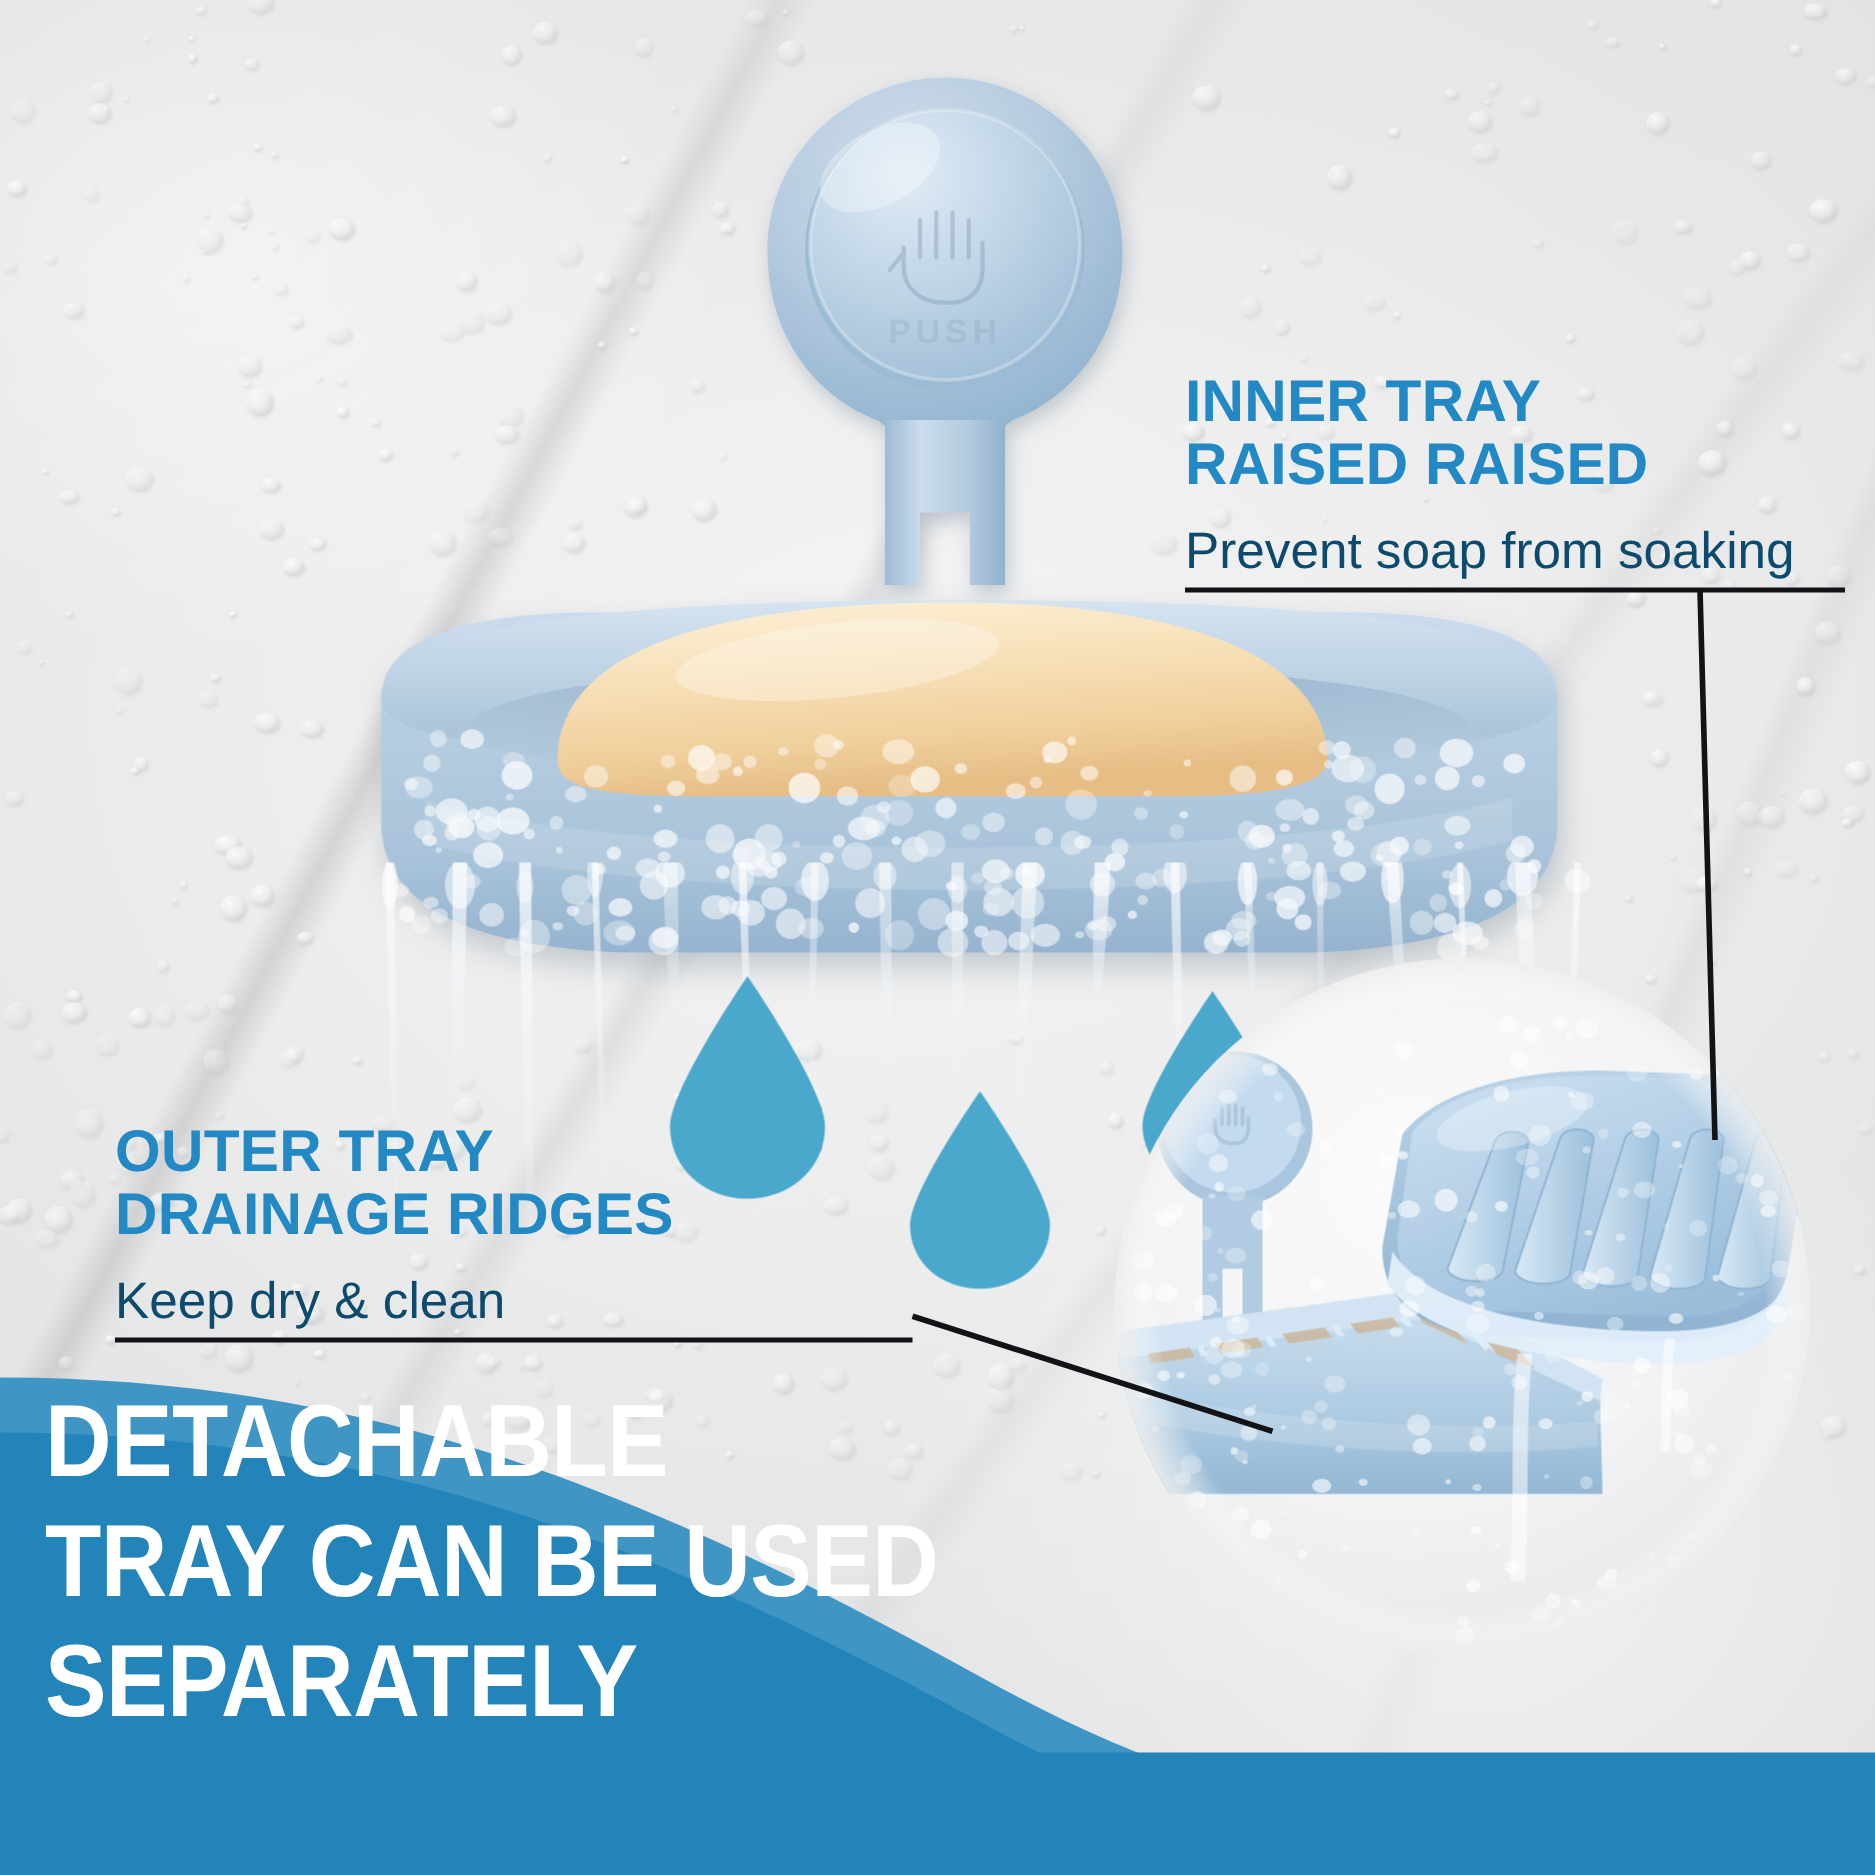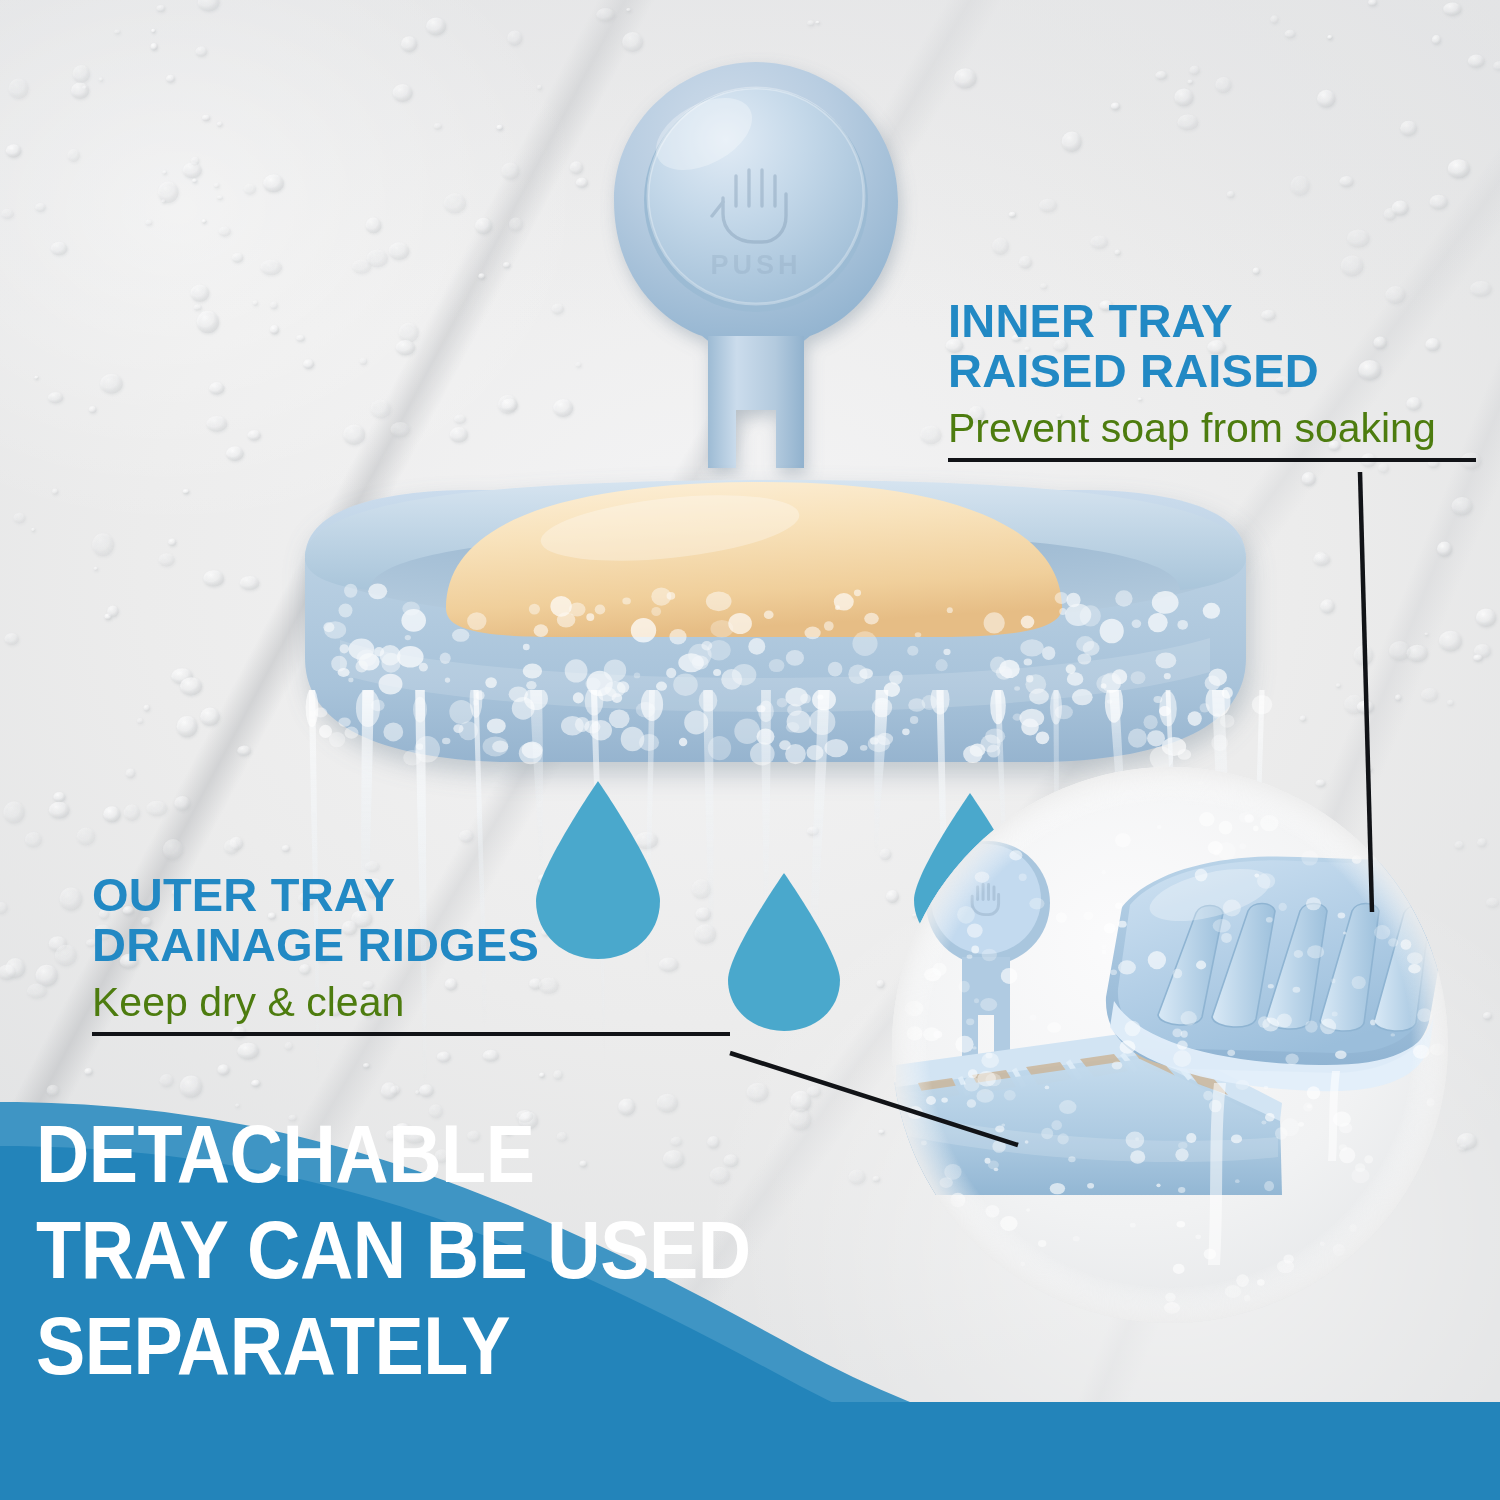--- a/index.html
+++ b/index.html
@@ -72,33 +72,33 @@
   .callout { position: absolute; }
   .callout .hl {
     color: #2289c4;
     font-weight: 700;
     font-size: 47px;
     line-height: 1.06;
     letter-spacing: .2px;
     white-space: nowrap;
   }
   .callout .sub {
-    color: #4d7c0f;
+    color: #0c4a6e;
     font-weight: 400;
     font-size: 41px;
     line-height: 1.18;
-    margin-top: 8px;
+    margin-top: 20px;
     white-space: nowrap;
   }
   .rule { height: 4px; background: #111317; margin-top: 6px; }
 
   #callout-inner { left: 948px; top: 296px; }
   #callout-inner .rule { width: 528px; }
 
-  #callout-outer { left: 92px; top: 870px; }
+  #callout-outer { left: 92px; top: 896px; }
   #callout-outer .rule { width: 638px; }
 
   
   .banner {
     position: absolute;
     left: 0;
     bottom: 0;
     width: 1500px;
     height: 450px;
   }

